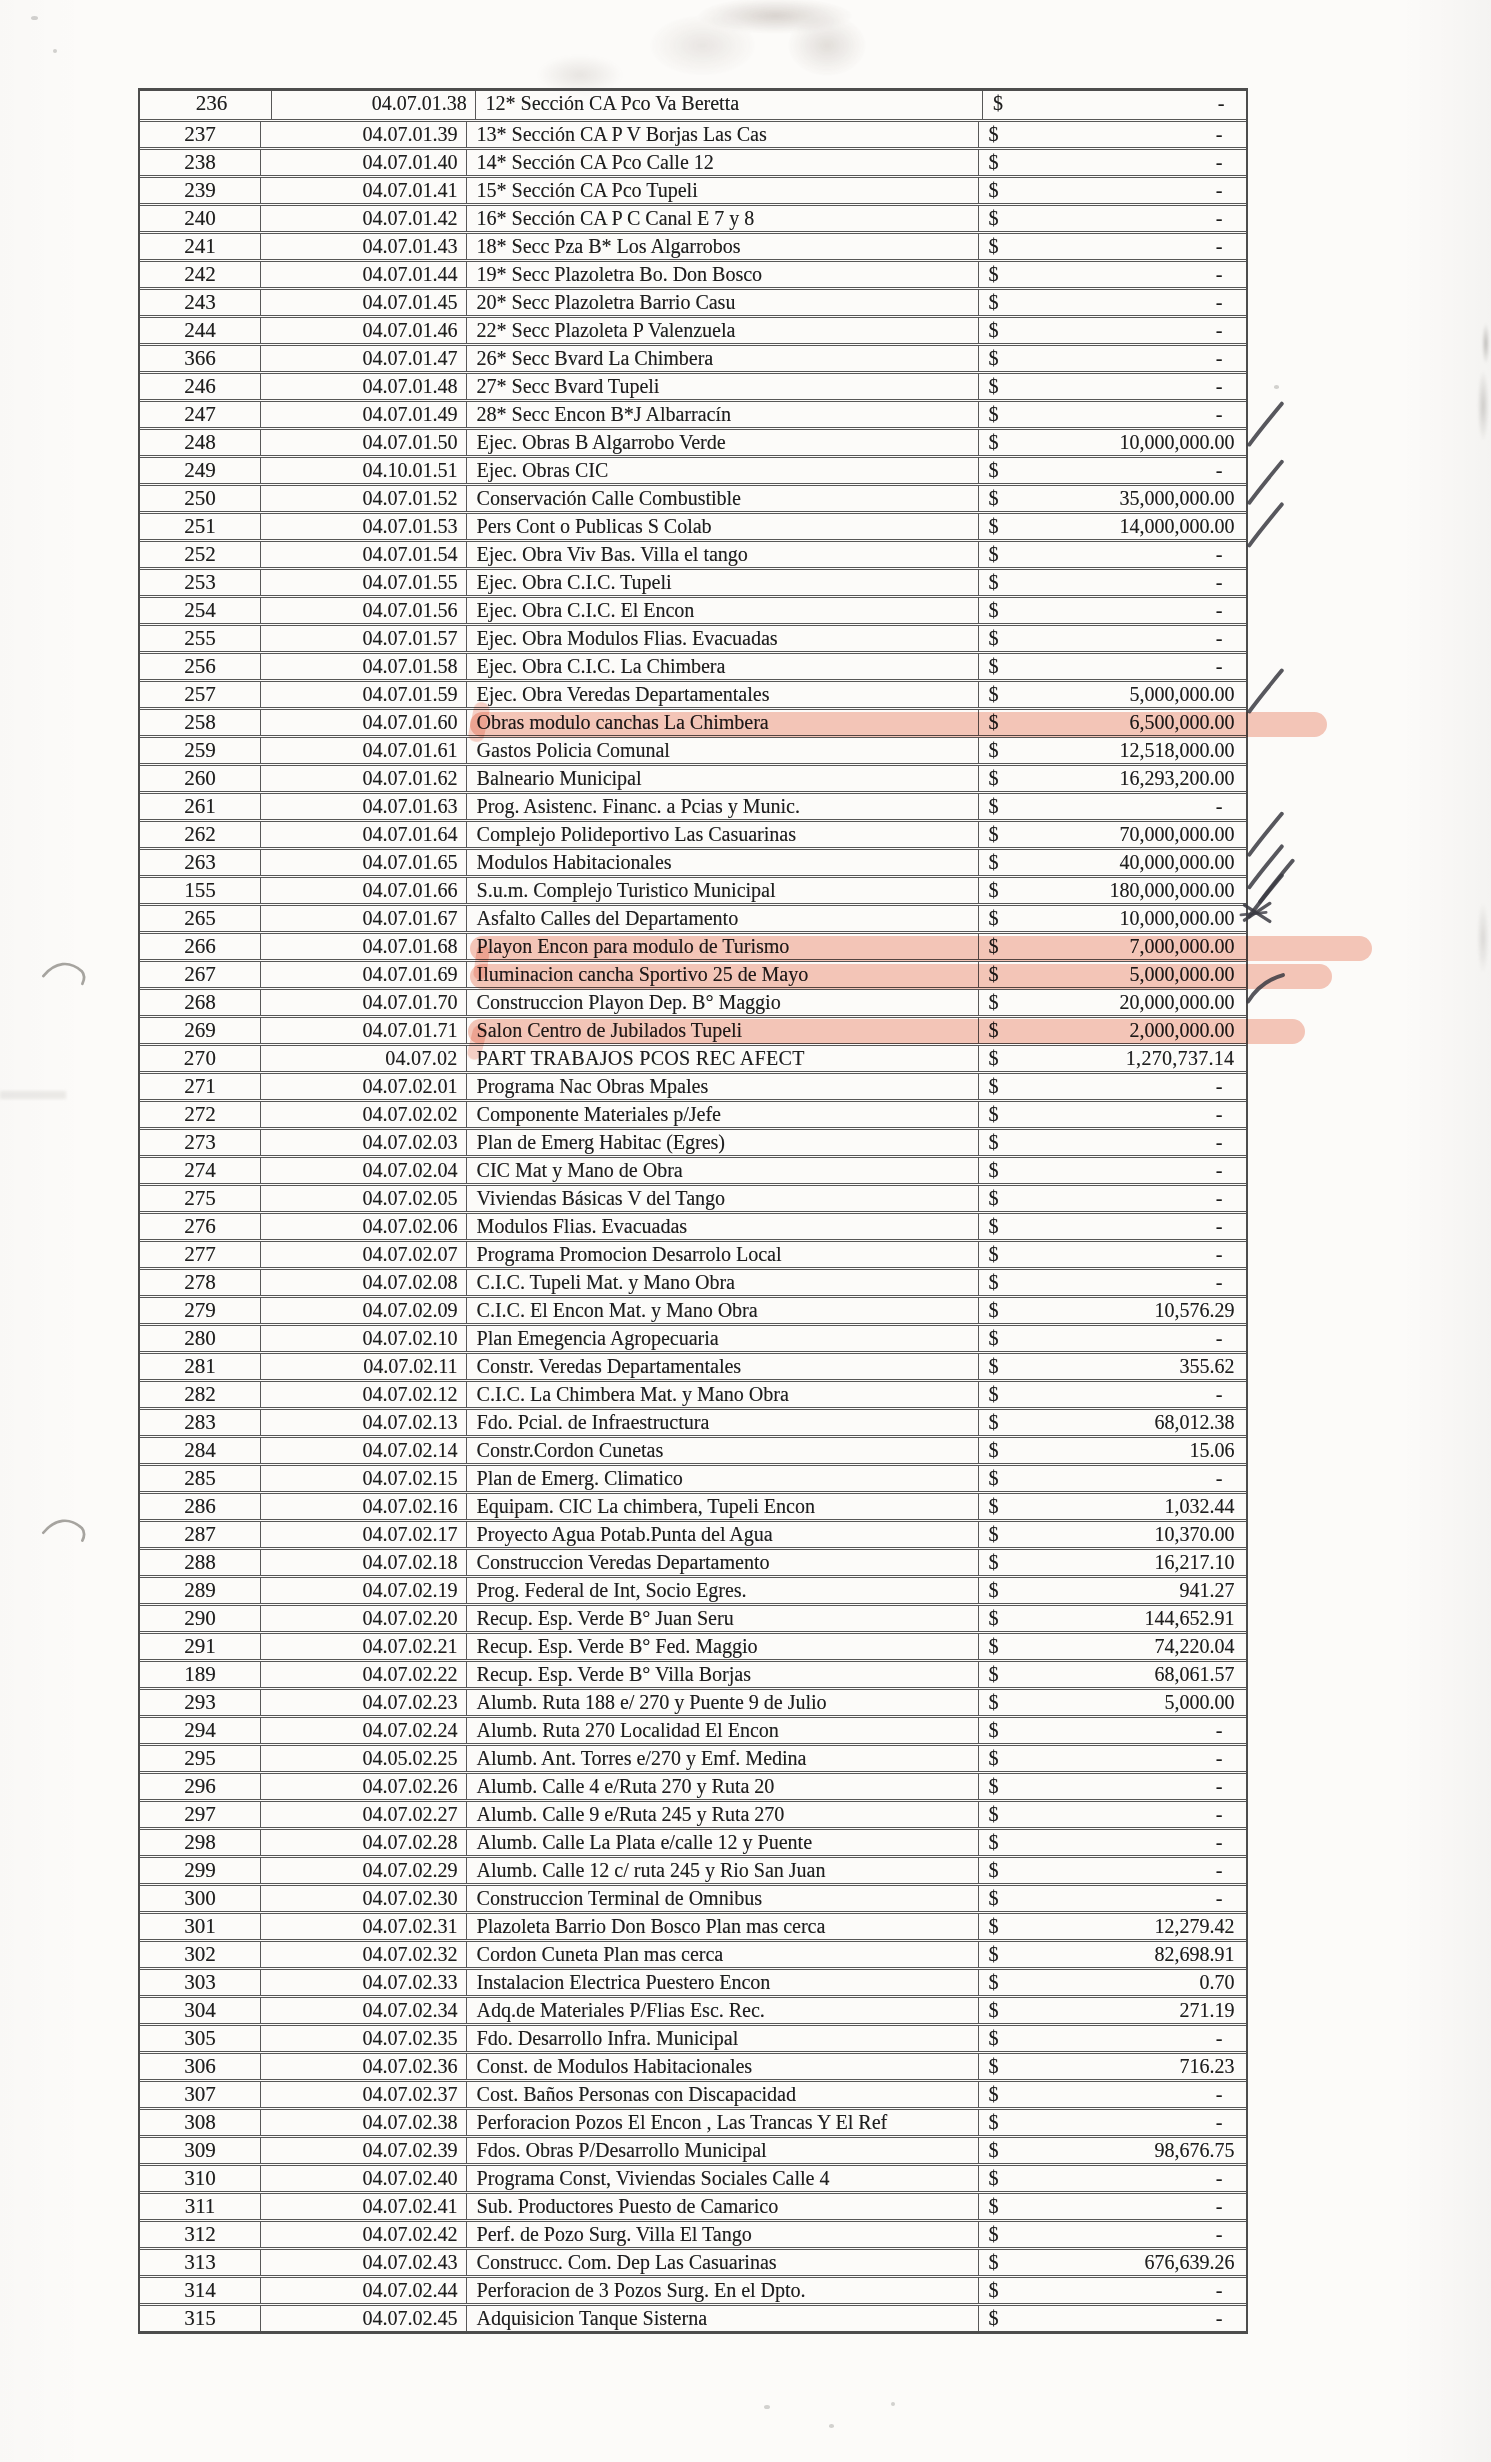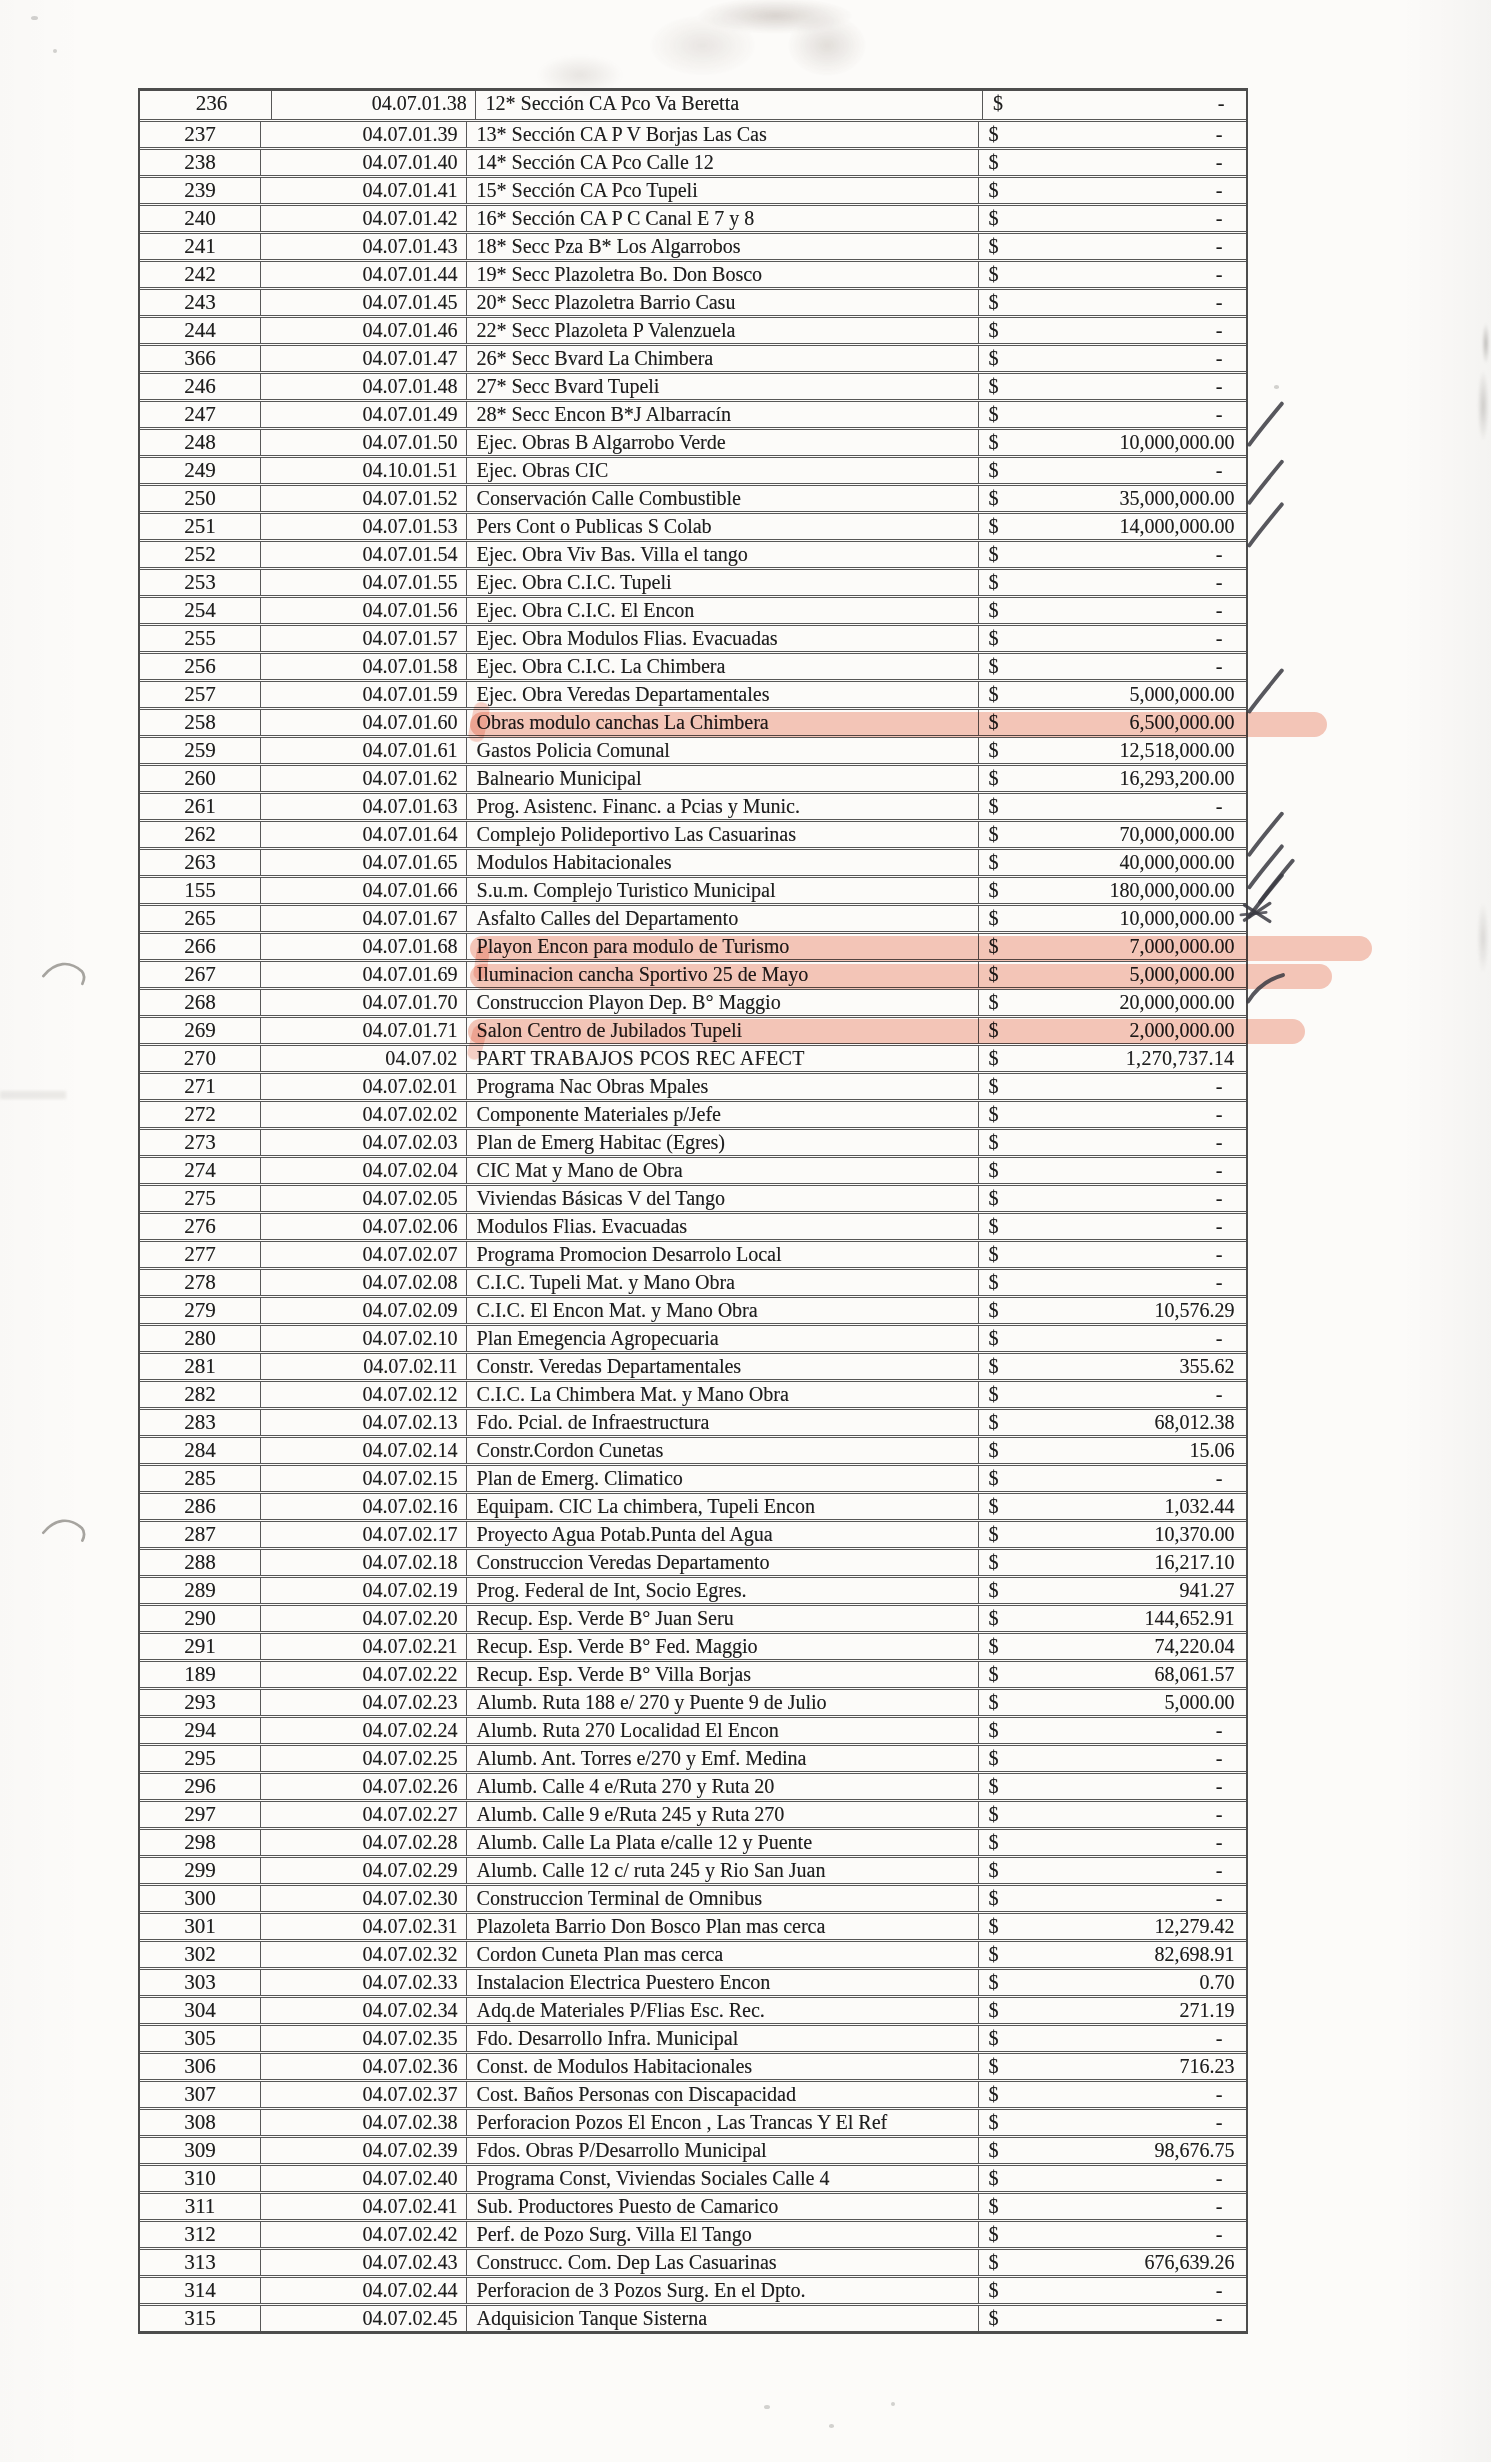--- a/index.html
+++ b/index.html
@@ -421,21 +421,21 @@
         <div class="cell c-amt"><span class="cur">$</span><span>5,000.00</span></div>
       </div>
       <div class="row">
         <div class="cell c-num">294</div>
         <div class="cell c-code">04.07.02.24</div>
         <div class="cell c-desc">Alumb. Ruta 270 Localidad El Encon</div>
         <div class="cell c-amt dash"><span class="cur">$</span><span>-</span></div>
       </div>
       <div class="row">
         <div class="cell c-num">295</div>
-        <div class="cell c-code">04.07.02.25</div>
+        <div class="cell c-code">04.05.02.25</div>
         <div class="cell c-desc">Alumb. Ant. Torres e/270 y Emf. Medina</div>
         <div class="cell c-amt dash"><span class="cur">$</span><span>-</span></div>
       </div>
       <div class="row">
         <div class="cell c-num">296</div>
         <div class="cell c-code">04.07.02.26</div>
         <div class="cell c-desc">Alumb. Calle 4 e/Ruta 270 y Ruta 20</div>
         <div class="cell c-amt dash"><span class="cur">$</span><span>-</span></div>
       </div>
       <div class="row">

